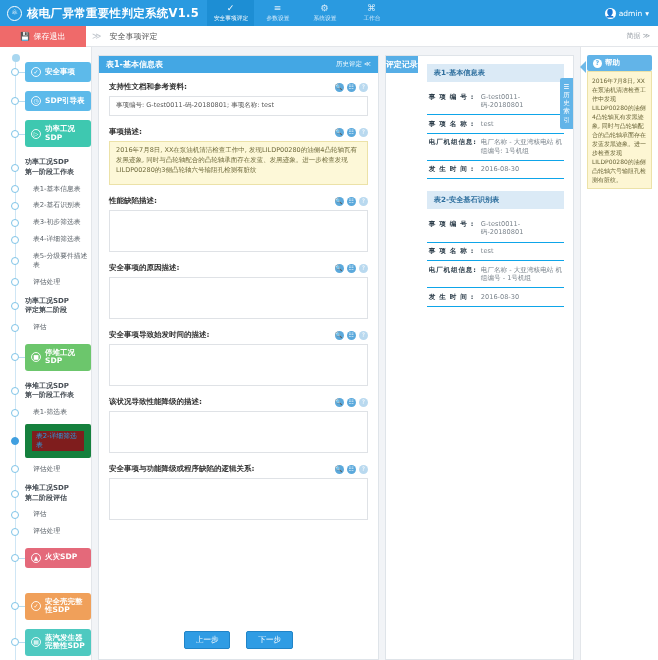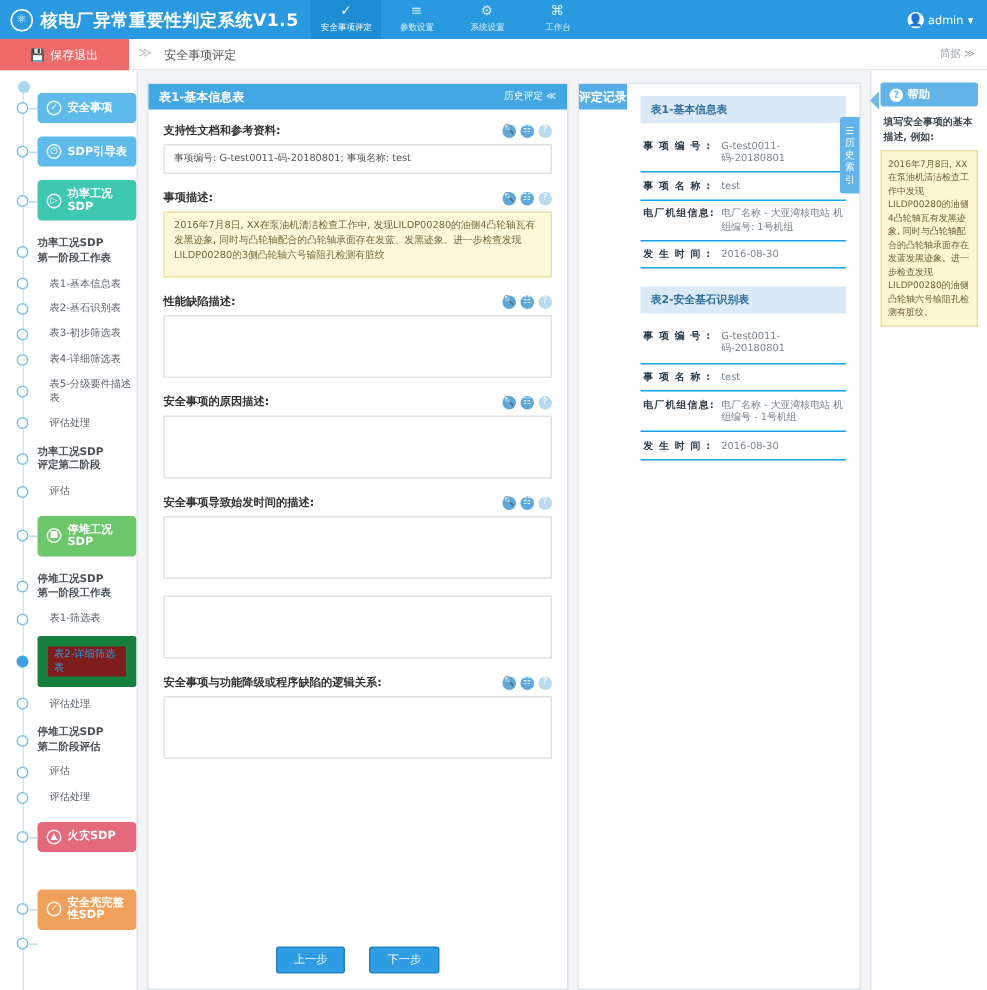--- a/index.html
+++ b/index.html
@@ -375,20 +375,24 @@
           <span class="node"></span>
           <span class="connector"></span>
           <div class="pill" style="background:#f0a05a">
             <span class="pic">✓</span>
             <span>安全壳完整性SDP</span>
           </div>
         </div>
         <div class="sb-item" style="margin-bottom: 9px; margin-top: 9px;">
           <span class="node"></span>
           <span class="connector"></span>
+          <div class="pill" style="background:#4ec9c0">
+            <span class="pic">▦</span>
+            <span>蒸汽发生器完整性SDP</span>
+          </div>
         </div>
       </div>
   </div>
 
   <div class="center">
 
     <div class="panel form-panel">
       <div class="panel-head">
         <span>表1-基本信息表</span>
         <span class="hist">历史评定 ≪</span>
@@ -443,20 +447,28 @@
               <span class="field-label">安全事项导致始发时间的描述:</span>
               <span class="icons">
                 <span class="icn">🔍</span>
                 <span class="icn">☷</span>
                 <span class="icn pale">?</span>
               </span>
             </div>
             <div class="textbox tall"></div>
           </div>
           <div class="field">
+            <div class="field-top">
+              <span class="field-label">该状况导致性能降级的描述:</span>
+              <span class="icons">
+                <span class="icn">🔍</span>
+                <span class="icn">☷</span>
+                <span class="icn pale">?</span>
+              </span>
+            </div>
             <div class="textbox tall"></div>
           </div>
           <div class="field">
             <div class="field-top">
               <span class="field-label">安全事项与功能降级或程序缺陷的逻辑关系:</span>
               <span class="icons">
                 <span class="icn">🔍</span>
                 <span class="icn">☷</span>
                 <span class="icn pale">?</span>
               </span>
@@ -519,17 +531,16 @@
     </div>
 
   </div>
 
   <div class="help-panel">
     <div class="help-caret"></div>
     <div class="help-head">
       <span class="qm">?</span>
       <span>帮助</span>
     </div>
-    <div class="help-sub">填写安全事项的基本描述, 例如:</div>
     <div class="help-note">2016年7月8日, XX在泵油机清洁检查工作中发现LILDP00280的油侧4凸轮轴瓦有发黑迹象, 同时与凸轮轴配合的凸轮轴承面存在发蓝发黑迹象。进一步检查发现LILDP00280的油侧凸轮轴六号输阻孔检测有脏纹。</div>
   </div>
 
 </div>
 
 </body></html>

